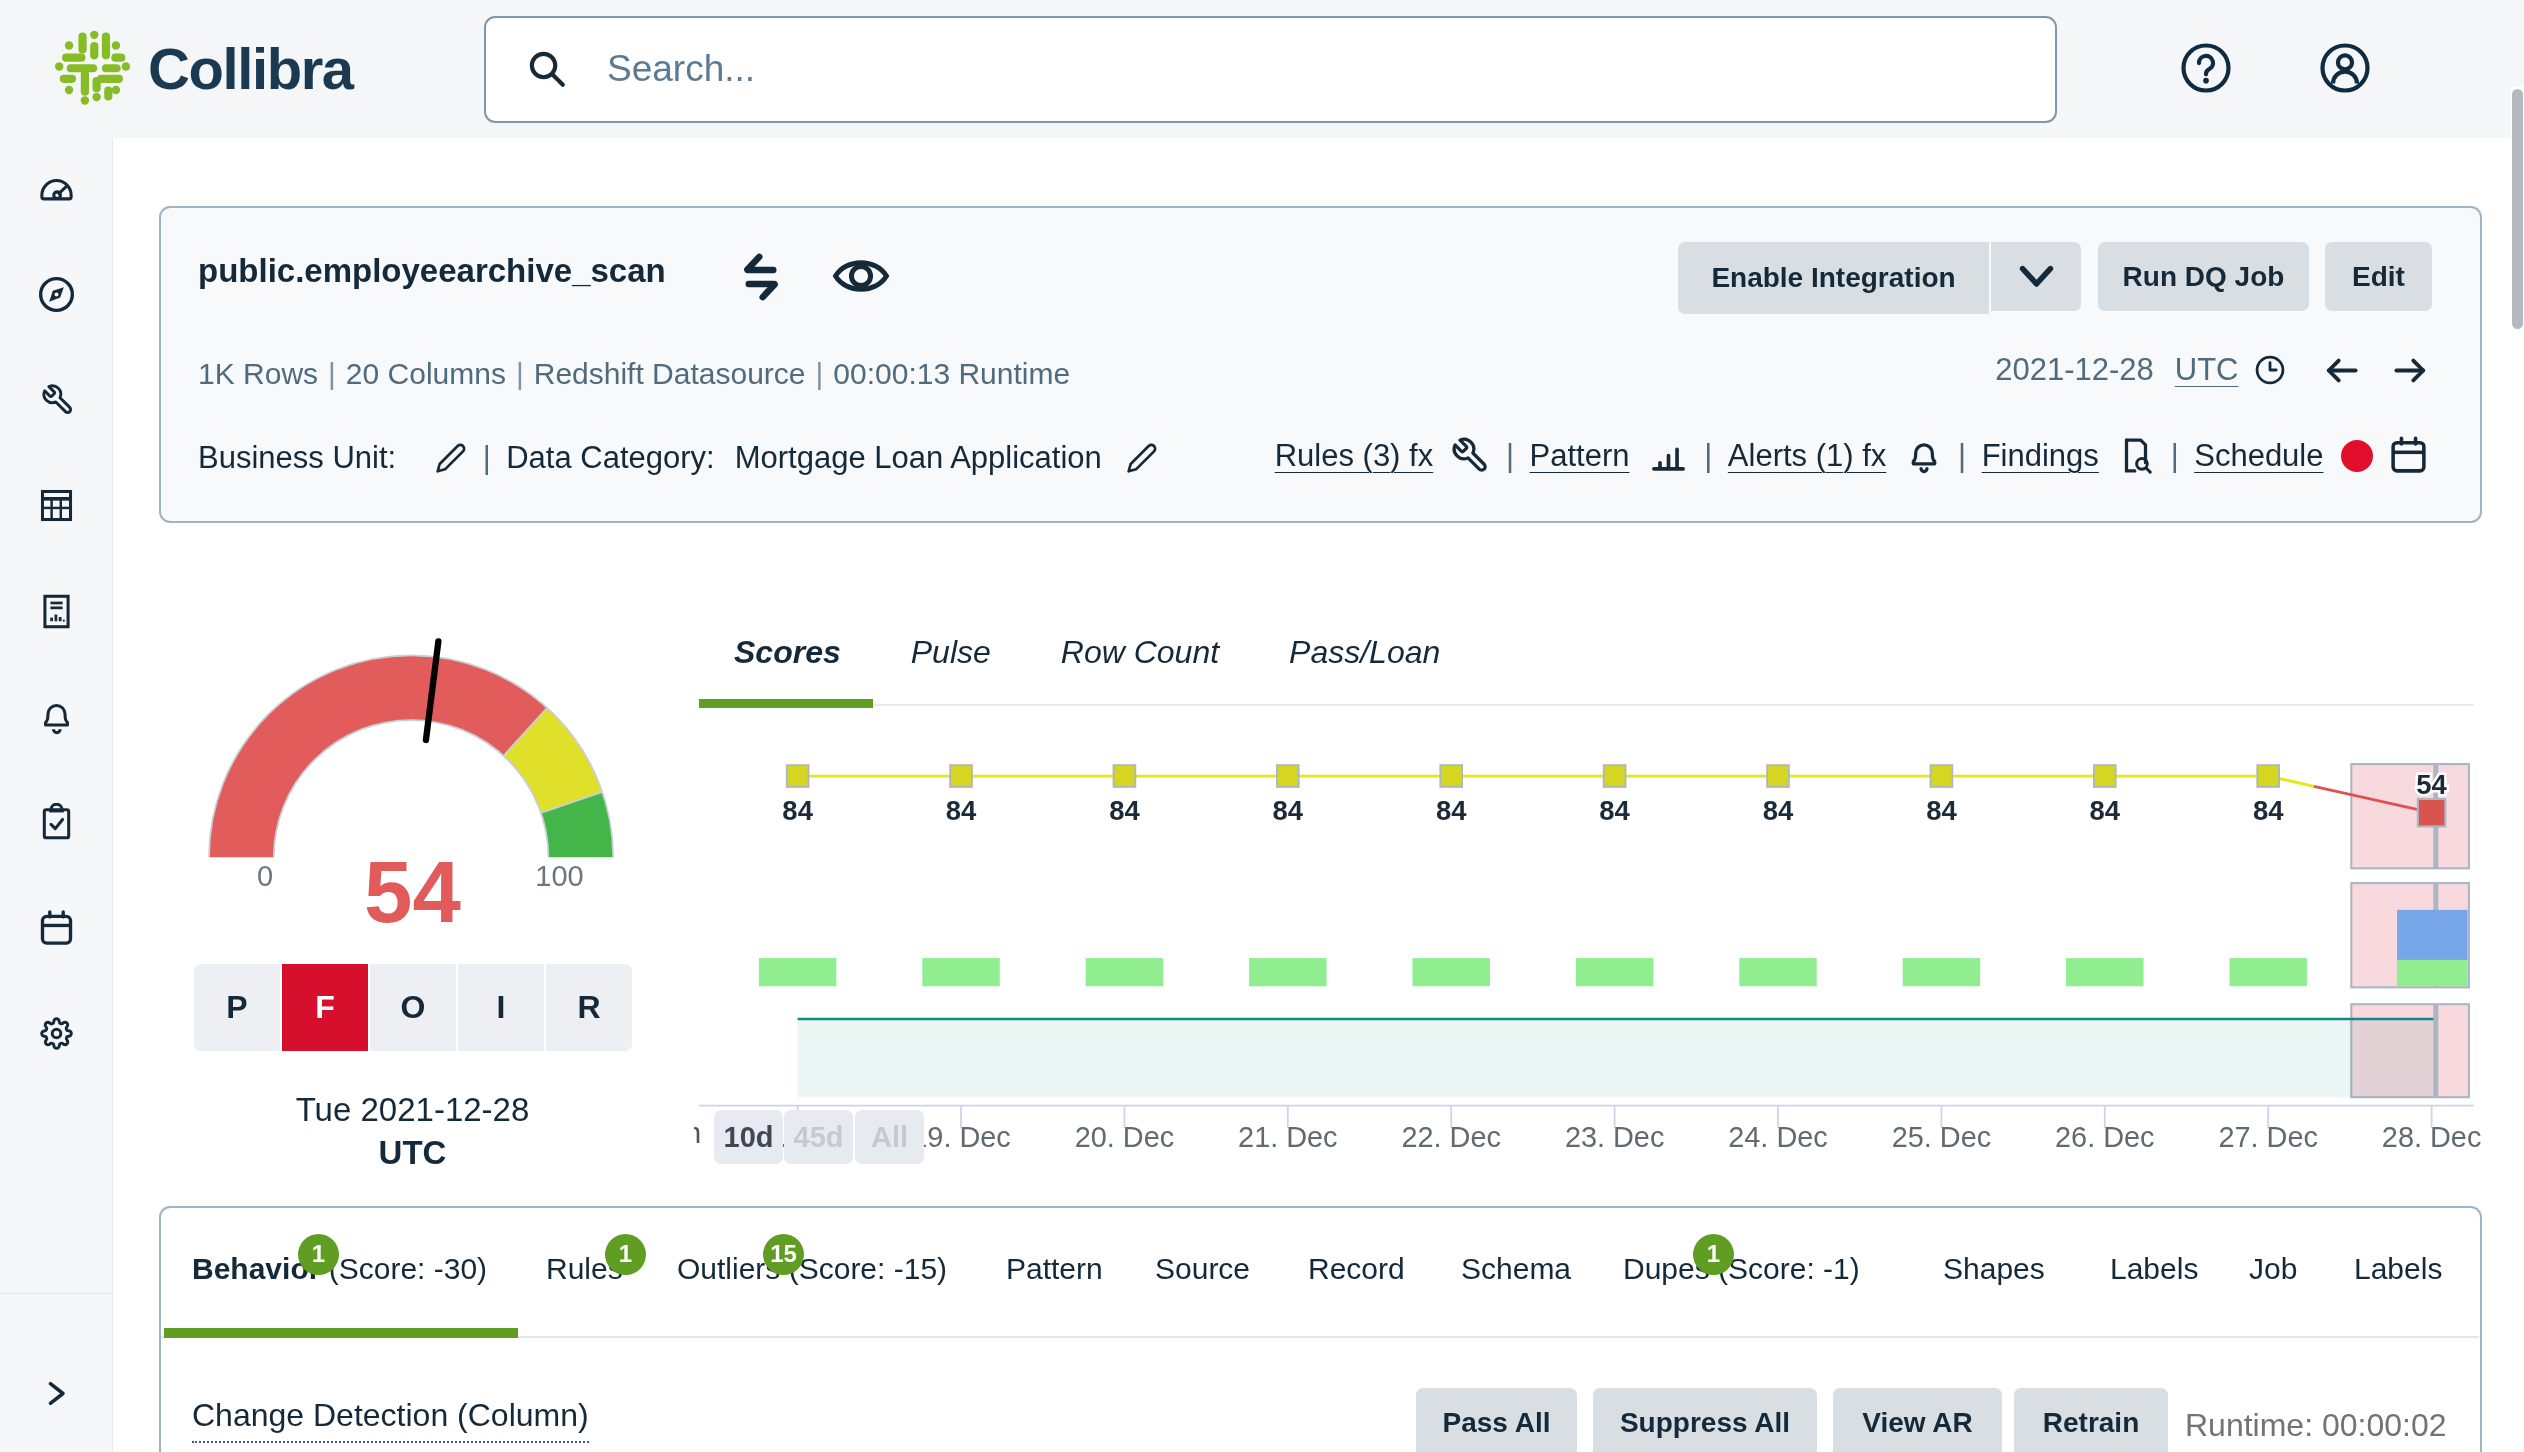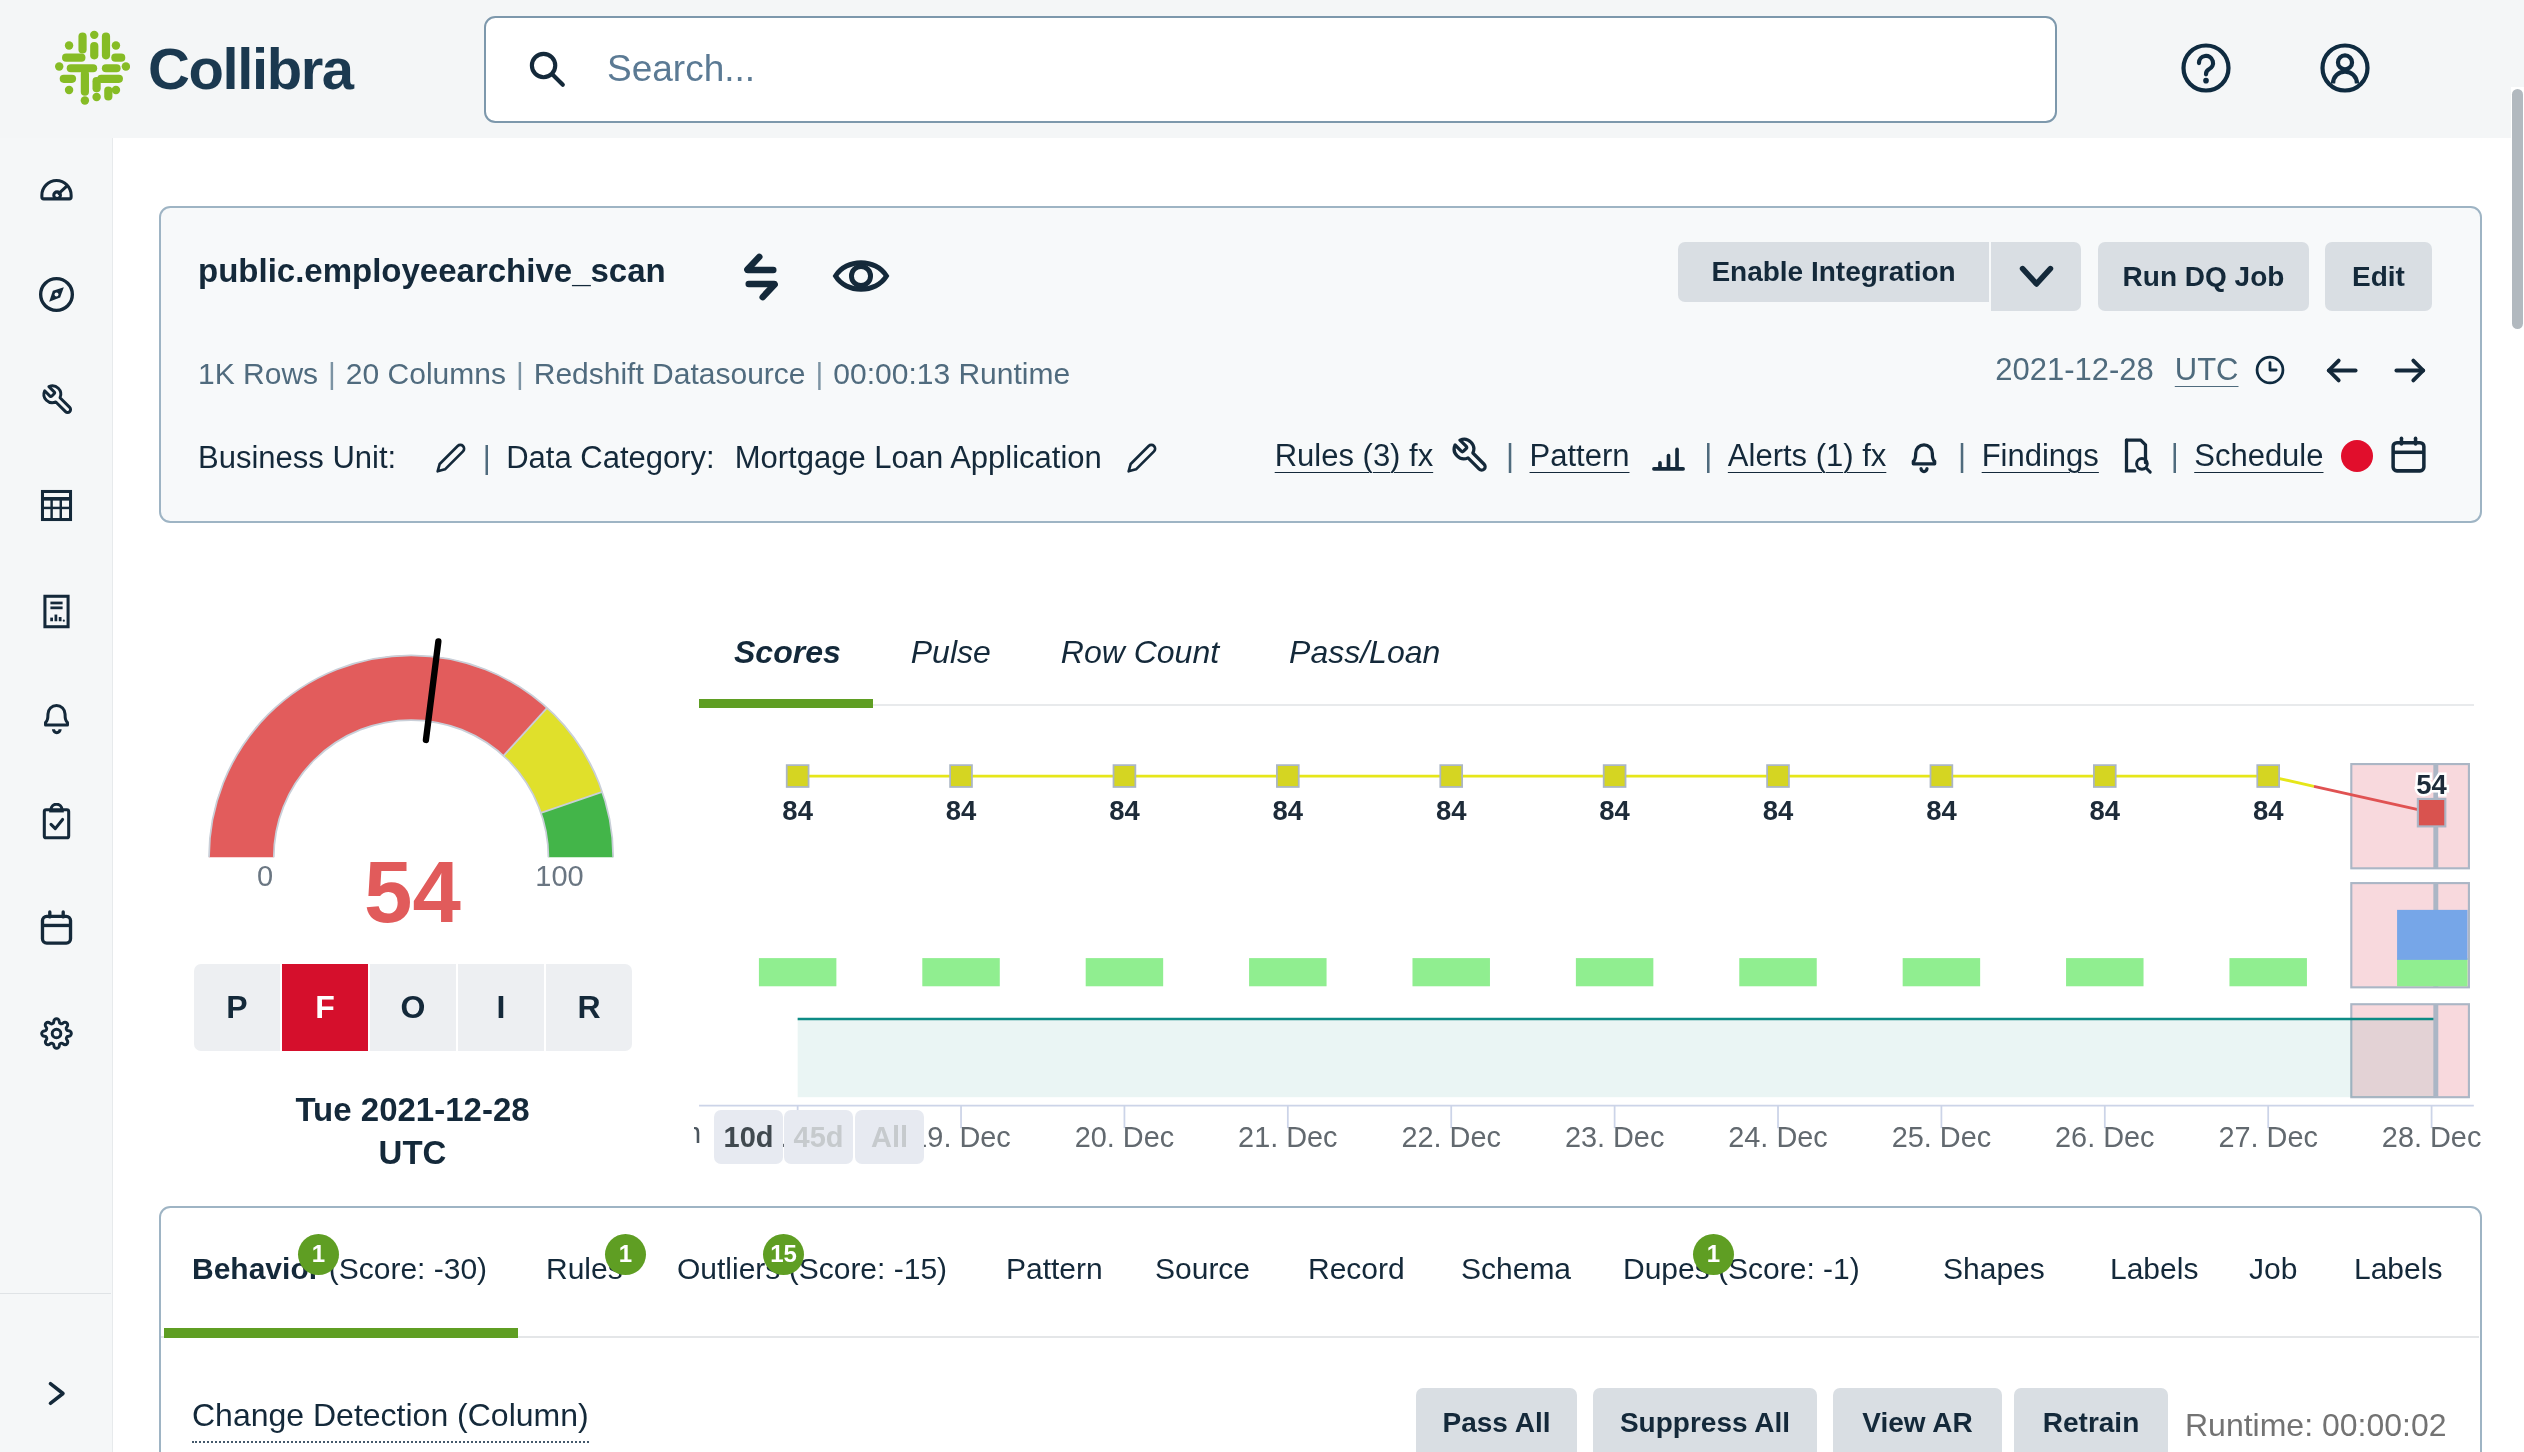--- a/index.html
+++ b/index.html
@@ -47,21 +47,21 @@
     font-size:87px; font-weight:bold; color:#e15b5b; }
   .g-min { position:absolute; left:71px; top:240px; width:70px; text-align:center; font-size:29px; color:#6a7682; }
   .g-max { position:absolute; left:358px; top:240px; width:85px; text-align:center; font-size:29px; color:#6a7682; }
   .pfoir { position:absolute; left:35px; top:344px; width:438px; height:87px; display:flex; gap:2.1px; }
   .pfoir .cell { flex:1; background:#edeff2; display:flex; align-items:center; justify-content:center;
     font-size:32px; font-weight:bold; color:#14293a; }
   .pfoir .cell:first-child { border-radius:7px 0 0 7px; }
   .pfoir .cell:last-child { border-radius:0 7px 7px 0; }
   .pfoir .cell.sel { background:#d50f2c; color:#fff; }
   .g-date { position:absolute; left:0; top:471px; width:507px; text-align:center; font-size:33px;
-    font-weight:bold; color:#14293a; }
+    font-weight:normal; color:#14293a; }
   .g-tz { position:absolute; left:0; top:514px; width:507px; text-align:center; font-size:33px;
     font-weight:bold; color:#14293a; }
 
   
   .chart-wrap { position:absolute; left:694px; top:620px; width:1787px; height:592px; overflow:hidden; }
   .ctabs { position:absolute; left:5px; top:14px; display:flex; font-size:32px; color:#14293a; }
   .ctab { padding:0 35px;font-style:italic; }
   .ctab.active { font-weight:bold; }
   .ctab-line { position:absolute; left:5px; top:84px; width:1775px; height:2.1px; background:#e8eaec; }
   .ctab-green { position:absolute; left:5px; top:79px; width:174px; height:9.2px; background:#5f9e23; }
@@ -234,21 +234,21 @@
           <path d="M30 9 L16.5 23.5"></path>
         <path d="M18 40 H47"></path>
           <path d="M34 55 L47.5 40.5"></path>
       </g>
     </svg>
     <svg class="abs" style="left:671px; top:46px;" width="58" height="44" viewBox="0 0 82 62">
       <path d="M5 31 C20 6 62 6 77 31 C62 56 20 56 5 31 Z" fill="none" stroke="#14293a" stroke-width="7"></path>
       <circle cx="41" cy="31" r="13.5" fill="none" stroke="#14293a" stroke-width="7"></circle>
     </svg>
 
-    <div class="btn" style="left:1517px; top:34px; width:311px; height:60px; border-radius:7px 0 0 7px;align-items:center;">
+    <div class="btn" style="left:1517px; top:34px; width:311px; height:72px; border-radius:7px 0 0 7px;align-items:center;">
       <span>Enable Integration</span>
     </div>
     <div class="btn" style="left:1830px; top:34px; width:90px; height:69px; border-radius:0 7px 7px 0;">
       <svg width="39" height="28" viewBox="0 0 56 40">
         <path d="M8 8 L28 30 L48 8" fill="none" stroke="#14293a" stroke-width="8" stroke-linecap="round" stroke-linejoin="round"></path>
       </svg>
     </div>
     <div class="btn" style="left:1937px; top:34px; width:211px; height:69px;">
       <span>Run DQ Job</span>
     </div>

